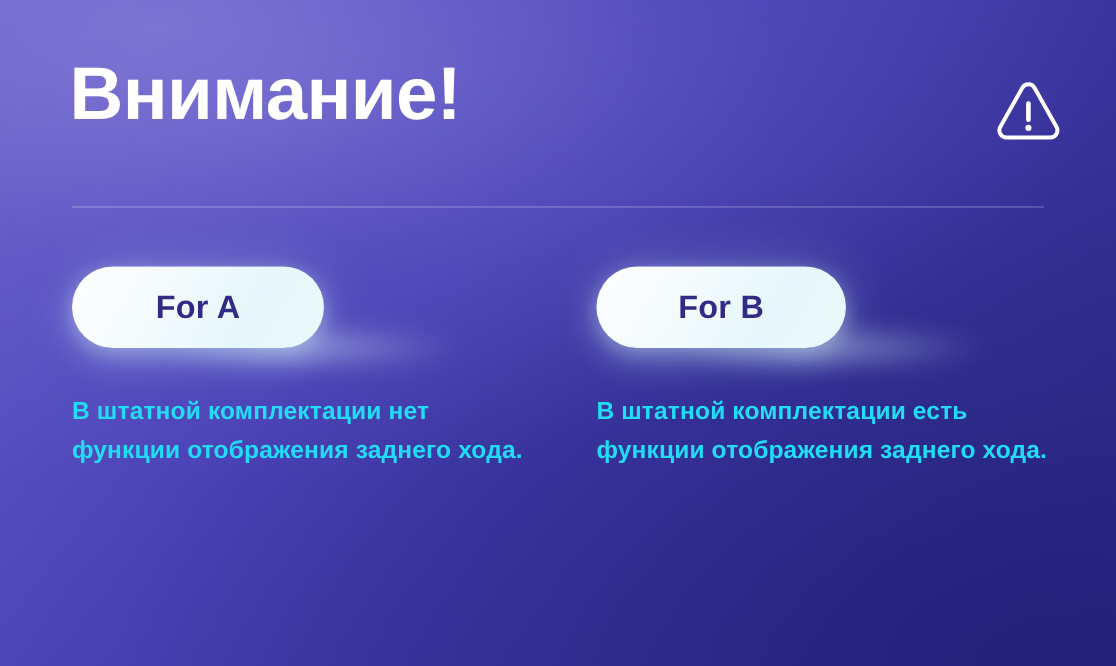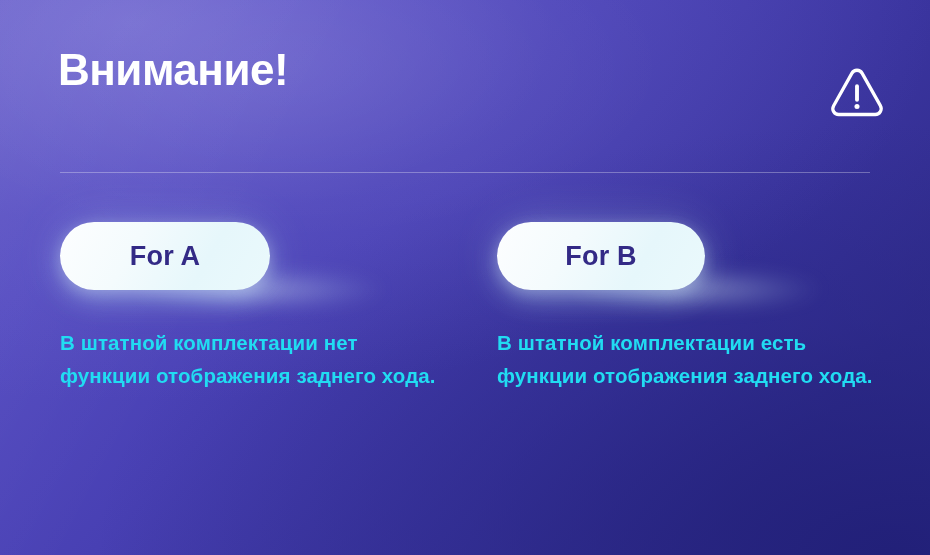--- a/index.html
+++ b/index.html
@@ -33,21 +33,21 @@
       radial-gradient(60% 45% at 30% 12%, rgba(255,255,255,0.06) 0%, rgba(255,255,255,0) 70%);
     pointer-events: none;
   }
 
   
   .title {
     position: absolute;
     left: 58px;
     top: 48px;
     color: #ffffff;
-    font-size: 44px;
+    font-size: 62px;
     line-height: 1;
     font-weight: 700;
     letter-spacing: -0.5px;
     white-space: nowrap;
   }
 
   .warn-icon {
     position: absolute;
     right: 42px;
     top: 62px;

